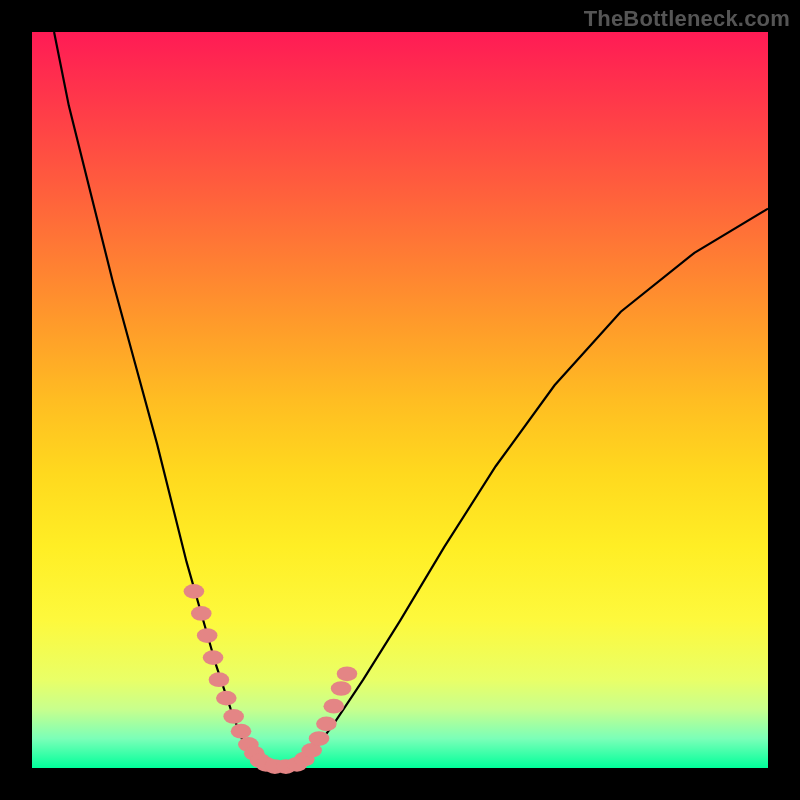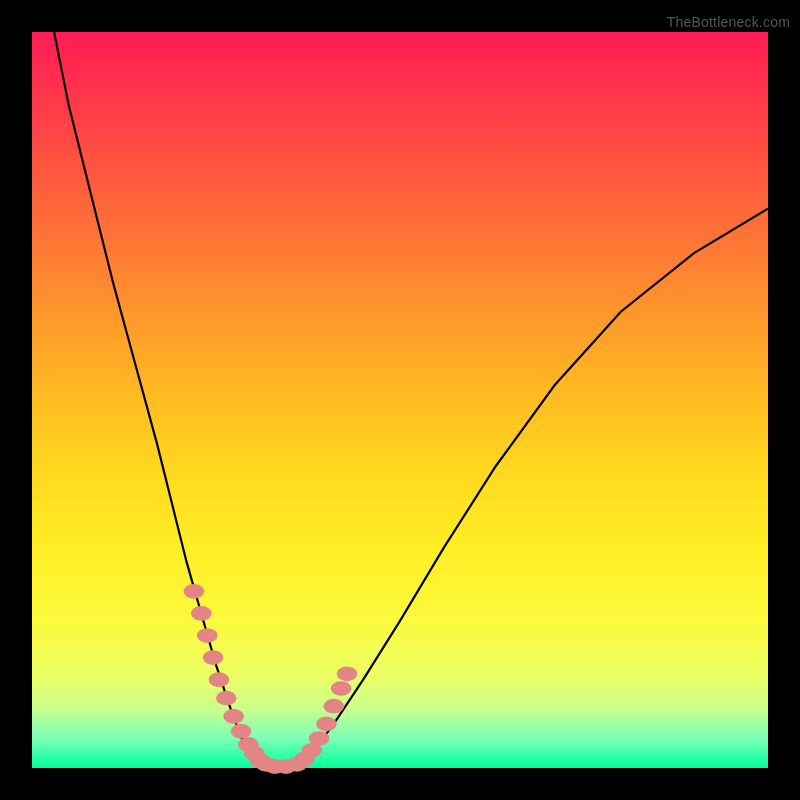--- a/index.html
+++ b/index.html
@@ -38,25 +38,24 @@
       #c8ff8d 92%,
       #7bffb8 96%,
       #00ff9a 100%
     );
   }
   .watermark {
     position: absolute;
     top: 6px;
     right: 10px;
     color: #555;
-    font-size: 14px;
-    font-weight: 400;
+    font-size: 22px;
+    font-weight: 700;
     letter-spacing: 0.2px;
     user-select: none;
-    margin-top: 8px;
   }
   svg.curve {
     position: absolute;
     left: 0;
     top: 0;
     width: 736px;
     height: 736px;
     overflow: visible;
   }
 </style>

